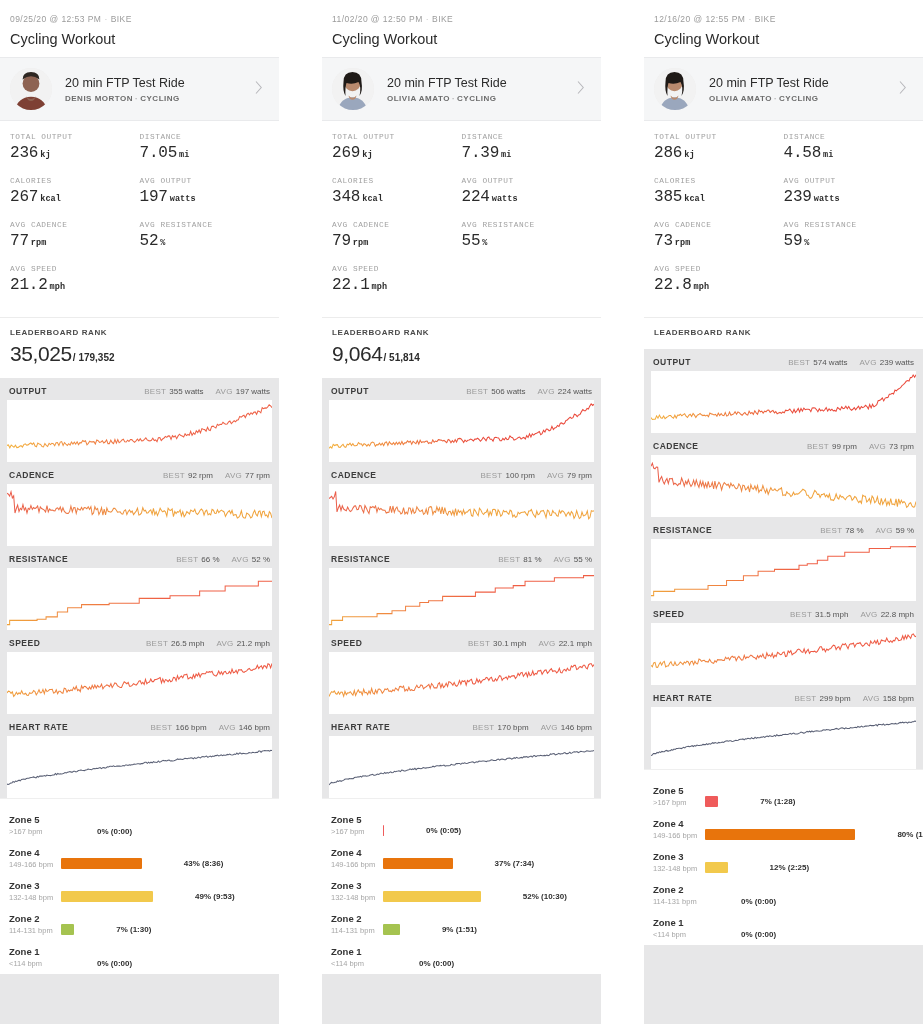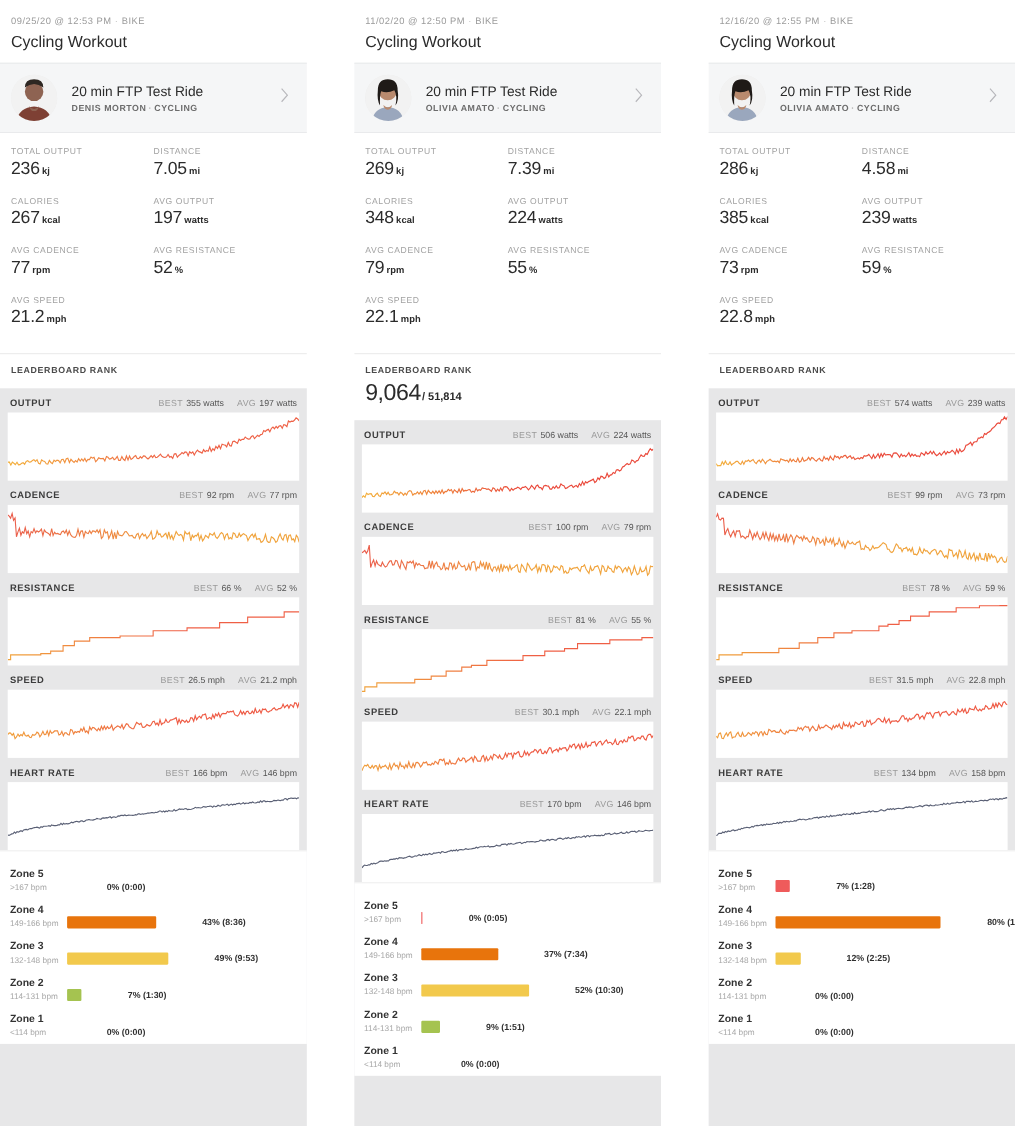--- a/index.html
+++ b/index.html
@@ -51,21 +51,21 @@
   .class-sub {
     font-size: 8px; letter-spacing: .5px; color: #6c6c6c;
     margin-top: 4px; white-space: nowrap; font-weight: 600;
   }
   .class-sub .sep { color: #b0b0b0; padding: 0 2px; }
   .chev { flex: 0 0 16px; color: #b7b7bb; }
 
   
   .metrics {
     background: #fff; padding: 12px 10px 8px 10px;
-    display: flex; flex-wrap: wrap;
+    display: flex; flex-wrap: wrap; font-family: Liberation Mono, monospace;
   }
   .metric { width: 50%; margin-bottom: 15px; }
   .m-label {
     font-size: 7.8px; letter-spacing: .55px; color: #a2a2a2; font-weight: 400;
     white-space: nowrap;
   }
   .m-value { margin-top: 3px; color: #2b2b2b; white-space: nowrap; }
   .m-num { font-size: 16px; font-weight: 300; letter-spacing: -.2px; }
   .m-unit { font-size: 8.5px; font-weight: 700; margin-left: 2px; letter-spacing: .1px; }
 
@@ -163,20 +163,21 @@
           <div class="m-label">AVG RESISTANCE</div>
           <div class="m-value"><span class="m-num">52</span><span class="m-unit">%</span></div>
         </div>
         <div class="metric">
           <div class="m-label">AVG SPEED</div>
           <div class="m-value"><span class="m-num">21.2</span><span class="m-unit">mph</span></div>
         </div>
       </div>
       <div class="lb">
         <div class="lb-label">LEADERBOARD RANK</div>
+        <div class="lb-value"><span class="lb-rank">35,025</span><span class="lb-total">/ 179,352</span></div>
       </div>
       <div class="charts">
         <div class="chart-block">
           <div class="chart-head">
             <div class="ch-title">OUTPUT</div>
             <div class="ch-stats">
               <div class="ch-stat"><span class="k">BEST</span><span class="v">355 watts</span></div>
               <div class="ch-stat"><span class="k">AVG</span><span class="v">197 watts</span></div>
             </div>
           </div>
@@ -669,21 +670,21 @@
                 </linearGradient>
               </defs>
               <path d="M0.0,42.3 L1.5,43.7 L2.9,39.9 L4.4,39.4 L5.8,44.2 L7.3,44.4 L8.7,41.5 L10.2,39.3 L11.6,42.1 L13.1,39.3 L14.5,38.4 L16.0,43.9 L17.4,43.0 L18.9,43.0 L20.3,40.4 L21.8,38.7 L23.2,41.9 L24.7,42.6 L26.1,38.9 L27.6,42.2 L29.0,42.3 L30.5,41.0 L31.9,39.0 L33.4,40.1 L34.9,41.5 L36.3,39.0 L37.8,40.1 L39.2,38.2 L40.7,38.9 L42.1,41.9 L43.6,38.6 L45.0,38.2 L46.5,41.6 L47.9,38.2 L49.4,40.6 L50.8,40.8 L52.3,36.1 L53.7,36.8 L55.2,38.4 L56.6,37.5 L58.1,37.3 L59.5,38.7 L61.0,38.6 L62.4,39.0 L63.9,36.3 L65.4,38.6 L66.8,39.8 L68.3,40.4 L69.7,37.7 L71.2,39.2 L72.6,36.7 L74.1,36.9 L75.5,36.9 L77.0,36.7 L78.4,37.4 L79.9,37.5 L81.3,34.2 L82.8,35.8 L84.2,34.5 L85.7,36.9 L87.1,34.4 L88.6,33.3 L90.0,34.3 L91.5,33.9 L92.9,37.6 L94.4,34.9 L95.8,33.3 L97.3,35.4 L98.8,37.2 L100.2,36.8 L101.7,32.3 L103.1,35.6 L104.6,34.0 L106.0,34.6 L107.5,33.4 L108.9,32.1 L110.4,33.0 L111.8,34.2 L113.3,34.7 L114.7,36.3 L116.2,32.6 L117.6,34.8 L119.1,32.4 L120.5,33.9 L122.0,31.1 L123.4,34.6 L124.9,35.5 L126.3,29.9 L127.8,32.9 L129.3,32.0 L130.7,33.6 L132.2,30.2 L133.6,34.7 L135.1,32.2 L136.5,33.5 L138.0,29.4 L139.4,30.2 L140.9,31.6 L142.3,31.5 L143.8,29.4 L145.2,28.9 L146.7,33.5 L148.1,33.0 L149.6,28.0 L151.0,29.7 L152.5,27.7 L153.9,31.8 L155.4,30.5 L156.8,30.0 L158.3,28.8 L159.7,26.8 L161.2,26.1 L162.7,27.1 L164.1,28.8 L165.6,29.4 L167.0,25.8 L168.5,30.2 L169.9,28.1 L171.4,26.4 L172.8,30.4 L174.3,28.5 L175.7,28.5 L177.2,28.6 L178.6,28.2 L180.1,29.4 L181.5,28.3 L183.0,25.9 L184.4,23.7 L185.9,23.8 L187.3,27.0 L188.8,25.8 L190.2,28.8 L191.7,26.0 L193.2,27.2 L194.6,25.9 L196.1,25.6 L197.5,23.7 L199.0,22.2 L200.4,22.6 L201.9,26.5 L203.3,24.5 L204.8,23.8 L206.2,26.7 L207.7,23.0 L209.1,20.9 L210.6,21.8 L212.0,20.6 L213.5,23.2 L214.9,25.6 L216.4,21.6 L217.8,20.8 L219.3,20.9 L220.7,20.0 L222.2,24.0 L223.6,21.3 L225.1,20.3 L226.6,20.4 L228.0,19.6 L229.5,21.8 L230.9,23.3 L232.4,22.1 L233.8,20.3 L235.3,20.0 L236.7,21.9 L238.2,22.9 L239.6,18.0 L241.1,20.2 L242.5,20.0 L244.0,17.6 L245.4,20.4 L246.9,17.3 L248.3,21.4 L249.8,20.5 L251.2,17.0 L252.7,17.6 L254.1,17.8 L255.6,18.5 L257.1,15.0 L258.5,17.9 L260.0,19.2 L261.4,17.7 L262.9,19.3 L264.3,17.4 L265.8,17.8 L267.2,14.5 L268.7,15.4 L270.1,17.6 L271.6,17.2 L273.0,16.7 L274.5,12.7 L275.9,16.4 L277.4,12.5 L278.8,15.7 L280.3,12.0 L281.7,13.5 L283.2,15.4 L284.6,11.6 L286.1,10.9 L287.5,13.0 L289.0,13.7" fill="none" stroke="url(#g2_3)" stroke-width="1.1"></path>
             </svg>
           </div>
         </div>
         <div class="chart-block">
           <div class="chart-head">
             <div class="ch-title">HEART RATE</div>
             <div class="ch-stats">
-              <div class="ch-stat"><span class="k">BEST</span><span class="v">134 bpm</span></div>
+              <div class="ch-stat"><span class="k">BEST</span><span class="v">299 bpm</span></div>
               <div class="ch-stat"><span class="k">AVG</span><span class="v">158 bpm</span></div>
             </div>
           </div>
           <div class="chart-card">
             <svg viewBox="0 0 289 62" preserveAspectRatio="none">
               <path d="M0.0,48.5 L1.3,48.1 L2.6,46.5 L4.0,46.6 L5.3,46.6 L6.6,45.4 L7.9,46.0 L9.2,44.8 L10.6,45.5 L11.9,44.4 L13.2,44.8 L14.5,44.7 L15.8,43.8 L17.2,43.4 L18.5,44.3 L19.8,43.8 L21.1,43.7 L22.4,42.7 L23.8,43.2 L25.1,42.0 L26.4,42.4 L27.7,41.6 L29.0,41.5 L30.4,41.2 L31.7,41.3 L33.0,41.6 L34.3,41.0 L35.6,40.3 L36.9,40.9 L38.3,39.7 L39.6,39.6 L40.9,39.4 L42.2,39.7 L43.5,39.2 L44.9,38.7 L46.2,39.5 L47.5,38.5 L48.8,39.1 L50.1,38.0 L51.5,38.5 L52.8,38.5 L54.1,38.2 L55.4,38.3 L56.7,37.4 L58.1,37.6 L59.4,37.6 L60.7,36.7 L62.0,37.6 L63.3,36.5 L64.7,37.2 L66.0,36.5 L67.3,35.7 L68.6,36.3 L69.9,35.6 L71.3,36.0 L72.6,36.2 L73.9,35.4 L75.2,35.8 L76.5,35.6 L77.9,35.1 L79.2,35.4 L80.5,34.5 L81.8,34.1 L83.1,33.7 L84.5,34.2 L85.8,33.8 L87.1,33.8 L88.4,34.4 L89.7,34.2 L91.1,33.8 L92.4,33.2 L93.7,33.5 L95.0,33.3 L96.3,32.6 L97.7,32.2 L99.0,32.3 L100.3,31.9 L101.6,32.9 L102.9,31.9 L104.3,32.0 L105.6,31.3 L106.9,31.6 L108.2,32.0 L109.5,30.7 L110.8,31.5 L112.2,31.6 L113.5,30.2 L114.8,31.3 L116.1,30.6 L117.4,30.7 L118.8,30.8 L120.1,30.0 L121.4,30.2 L122.7,29.6 L124.0,30.4 L125.4,29.5 L126.7,29.0 L128.0,29.6 L129.3,28.9 L130.6,29.0 L132.0,29.4 L133.3,29.3 L134.6,28.3 L135.9,29.2 L137.2,27.7 L138.6,28.6 L139.9,28.6 L141.2,28.2 L142.5,28.5 L143.8,27.6 L145.2,27.4 L146.5,27.2 L147.8,27.5 L149.1,27.5 L150.4,27.1 L151.8,26.3 L153.1,27.2 L154.4,26.5 L155.7,26.1 L157.0,26.9 L158.4,26.9 L159.7,26.9 L161.0,26.5 L162.3,25.9 L163.6,25.1 L165.0,25.6 L166.3,26.1 L167.6,25.9 L168.9,25.1 L170.2,24.4 L171.6,25.0 L172.9,24.2 L174.2,25.0 L175.5,23.9 L176.8,24.9 L178.2,24.3 L179.5,24.0 L180.8,23.9 L182.1,24.0 L183.4,24.2 L184.7,24.1 L186.1,23.9 L187.4,23.1 L188.7,22.8 L190.0,23.2 L191.3,22.6 L192.7,22.7 L194.0,22.7 L195.3,23.5 L196.6,22.8 L197.9,22.4 L199.3,22.4 L200.6,21.9 L201.9,21.4 L203.2,21.8 L204.5,22.5 L205.9,21.6 L207.2,21.0 L208.5,20.9 L209.8,21.2 L211.1,21.8 L212.5,20.8 L213.8,21.5 L215.1,21.5 L216.4,21.5 L217.7,20.6 L219.1,21.0 L220.4,20.8 L221.7,20.6 L223.0,20.2 L224.3,20.7 L225.7,19.3 L227.0,20.1 L228.3,20.0 L229.6,19.1 L230.9,20.0 L232.3,19.8 L233.6,19.1 L234.9,19.1 L236.2,19.0 L237.5,18.9 L238.9,18.3 L240.2,18.6 L241.5,18.6 L242.8,18.6 L244.1,18.3 L245.5,17.6 L246.8,18.9 L248.1,17.4 L249.4,17.5 L250.7,17.5 L252.1,18.0 L253.4,16.9 L254.7,18.2 L256.0,17.8 L257.3,17.3 L258.6,17.6 L260.0,17.4 L261.3,16.9 L262.6,16.5 L263.9,16.7 L265.2,17.0 L266.6,16.4 L267.9,16.9 L269.2,16.8 L270.5,16.0 L271.8,15.4 L273.2,15.8 L274.5,15.2 L275.8,16.0 L277.1,15.2 L278.4,15.3 L279.8,16.1 L281.1,15.1 L282.4,15.2 L283.7,15.5 L285.0,14.7 L286.4,14.8 L287.7,14.1 L289.0,14.4" fill="none" stroke="#5a6075" stroke-width="1.05"></path>
             </svg>
           </div>
         </div>
         <div class="zones">

